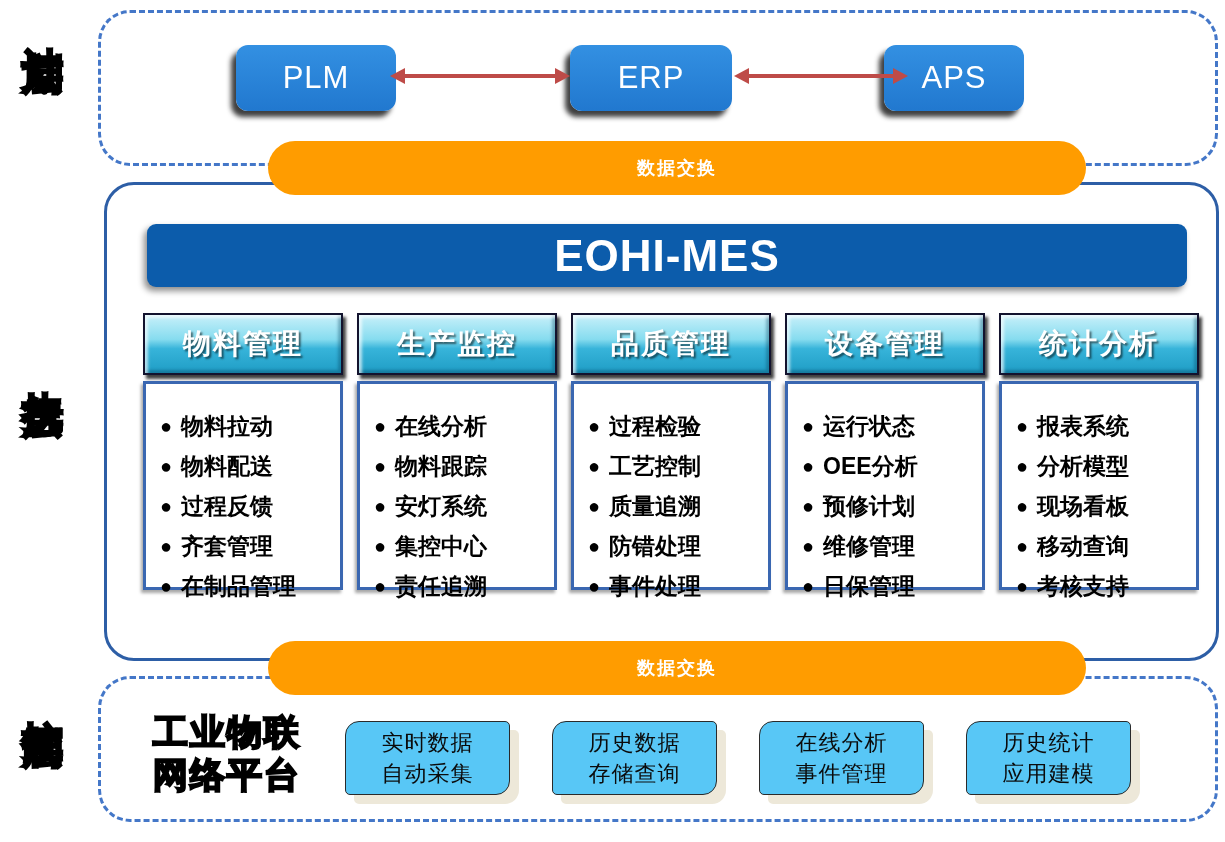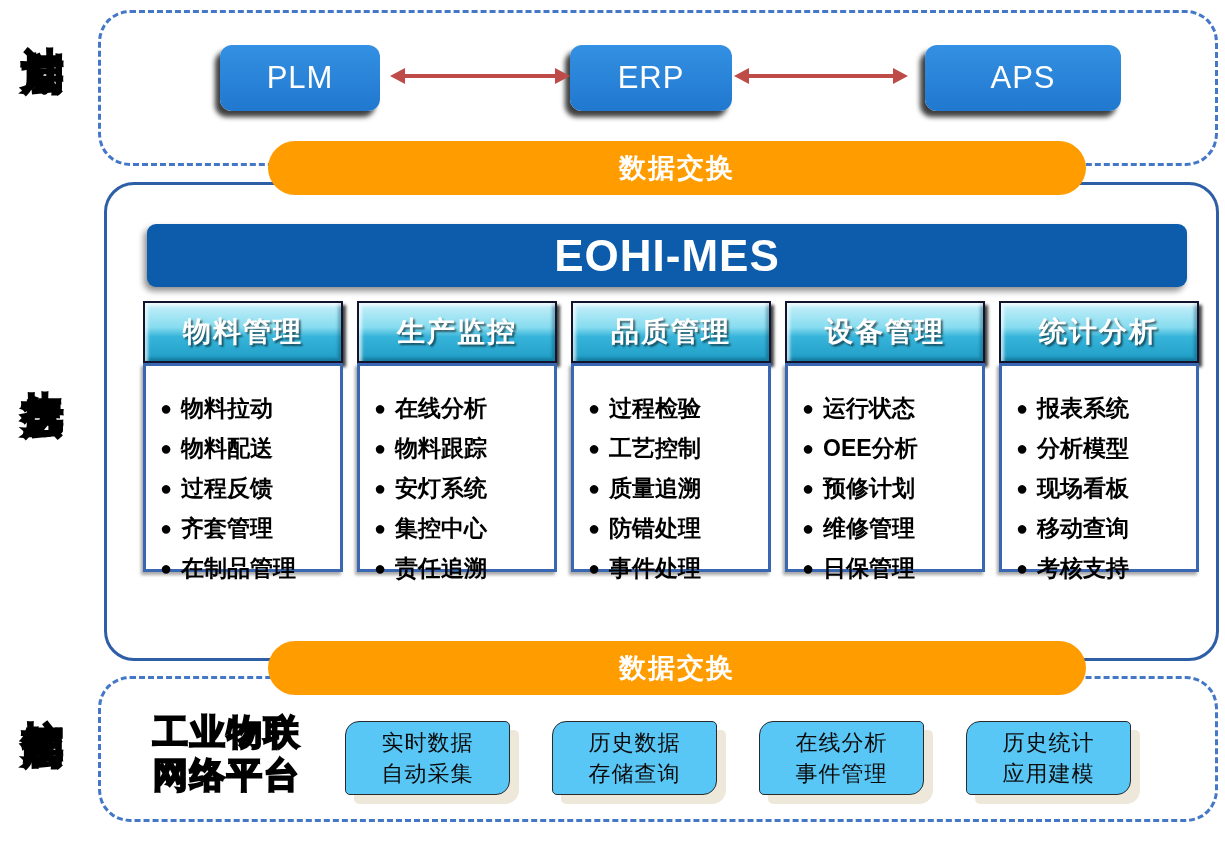--- a/index.html
+++ b/index.html
@@ -30,68 +30,68 @@
   }
 
   
   .sys-box{
     position:absolute;top:45px;height:66px;border-radius:12px;
     background:linear-gradient(180deg,#3390e2 0%,#2178cf 100%);
     box-shadow:-5px 6px 5px rgba(15,15,15,0.8);
     color:#fff;font-size:31px;letter-spacing:1px;
     display:flex;align-items:center;justify-content:center;
   }
-  .sys-plm{left:220px;width:160px;}
+  .sys-plm{left:236px;width:160px;}
   .sys-erp{left:570px;width:162px;}
-  .sys-aps{left:925px;width:196px;}
+  .sys-aps{left:884px;width:140px;}
   .h-arrow{position:absolute;top:74px;height:4px;background:#be4b48;}
   .arrow1{left:404px;width:152px;}
   .arrow2{left:748px;width:146px;}
   .h-arrow::before,.h-arrow::after{
     content:"";position:absolute;top:-6px;width:0;height:0;
     border-top:8px solid transparent;border-bottom:8px solid transparent;
   }
   .h-arrow::before{left:-14px;border-right:15px solid #be4b48;}
   .h-arrow::after{right:-14px;border-left:15px solid #be4b48;}
 
   
   .exchange{
     position:absolute;left:268px;width:818px;height:54px;border-radius:27px;
-    background:#ff9c00;color:#fff;font-size:27px;font-weight:bold;letter-spacing:2px;
+    background:#ff9c00;color:#fff;font-size:18px;font-weight:bold;letter-spacing:2px;
     display:flex;align-items:center;justify-content:center;z-index:5;
   }
   .exchange.top{top:141px;}
   .exchange.bottom{top:641px;}
 
   
   .mes-banner{
     position:absolute;left:147px;top:224px;width:1040px;height:63px;border-radius:9px;
     background:#0c5cab;box-shadow:-3px 4px 6px rgba(0,0,0,0.45);
     color:#fff;font-size:44px;font-weight:bold;letter-spacing:1px;
     display:flex;align-items:center;justify-content:center;z-index:6;
   }
 
   
   .columns{
-    position:absolute;left:143px;top:301px;width:1056px;
+    position:absolute;left:143px;top:313px;width:1056px;
     display:flex;gap:14px;z-index:6;
   }
   .col{flex:1;display:flex;flex-direction:column;}
   .col-header{
     height:58px;border:2px solid #13132e;
     background:linear-gradient(180deg,#c8f0fa 0%,#86dcef 42%,#37b4da 58%,#1f9dc5 100%);
     box-shadow:3px 4px 3px rgba(0,0,0,0.75),
                inset 3px 3px 3px rgba(255,255,255,0.65),
                inset -3px -3px 3px rgba(0,60,90,0.35);
     color:#fff;font-size:28px;font-weight:bold;letter-spacing:2px;
     text-shadow:2px 2px 2px rgba(0,0,0,0.55);
     display:flex;align-items:center;justify-content:center;
   }
   .col-body{
-    height:209px;border:3px solid #3a67b1;background:#fff;
+    margin-top:6px;height:209px;border:3px solid #3a67b1;background:#fff;
     box-shadow:-2px 3px 3px rgba(0,0,0,0.35);
     padding:22px 4px 0 14px;box-sizing:border-box;
   }
   .col-body ul{list-style:none;margin:0;padding:0;}
   .col-body li{
     display:flex;align-items:center;gap:9px;height:40px;
     font-size:23px;font-weight:bold;color:#000;white-space:nowrap;
   }
   .col-body li::before{content:"●";font-size:20px;color:#000;flex:0 0 auto;}
 

